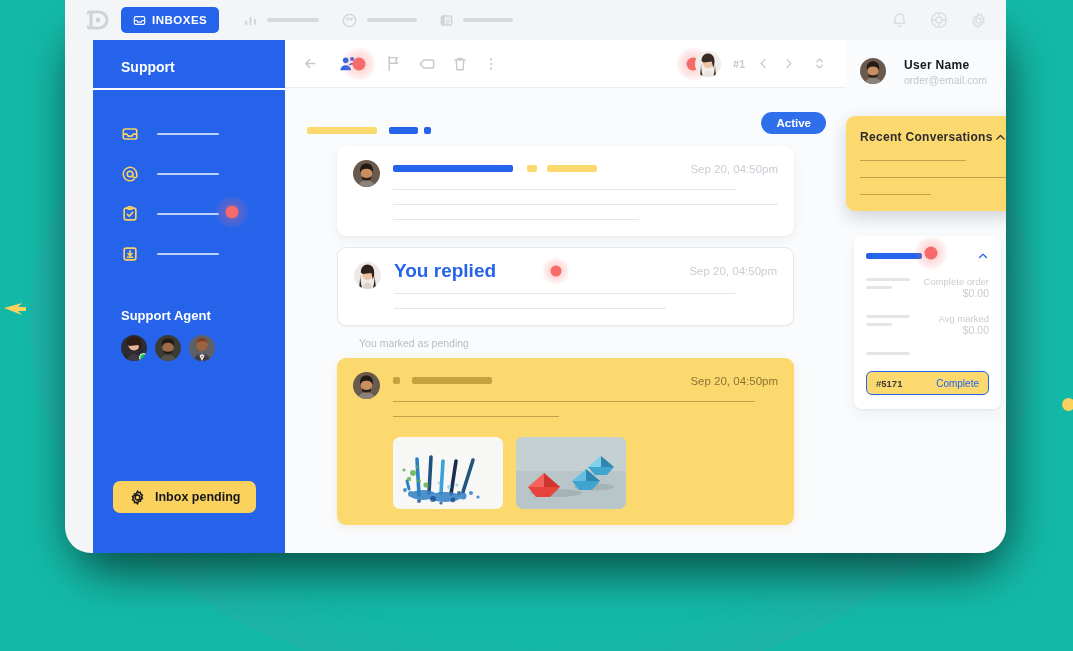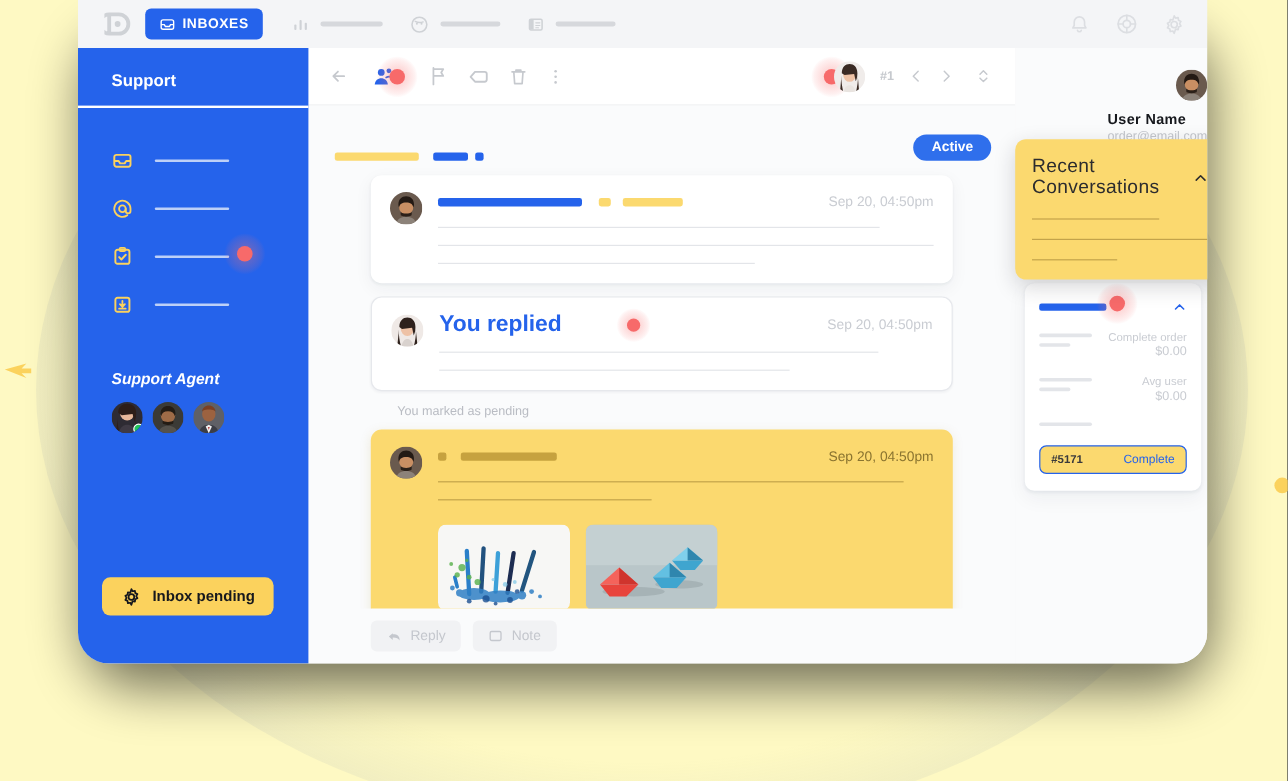--- a/index.html
+++ b/index.html
@@ -2,21 +2,21 @@
 <html><head>
 <meta charset="utf-8">
 <style>
   * { box-sizing: border-box; margin: 0; padding: 0; }
   html, body {
     width: 1073px; height: 651px;
     overflow: hidden;
     background: #17181c;
     font-family: "Liberation Sans", sans-serif;
   }
-  .stage { position: relative; width: 1073px; height: 651px; background: #fef9c3; }
+  .stage { position: relative; width: 1073px; height: 651px; background: #14b8a6; }
 
   
   .bg-ellipse {
     position: absolute; left: 30px; top: -40px;
     width: 1010px; height: 730px;
     border-radius: 50%;
     background:
       radial-gradient(ellipse at 50% 50%, rgba(255,255,255,0) 60%, rgba(120,140,175,0.12) 74%, rgba(120,140,175,0.05) 84%, rgba(0,0,0,0) 92%);
     filter: blur(0.2px);
   }
@@ -62,35 +62,35 @@
     font-family: "Liberation Sans", sans-serif;
     cursor: pointer;
   }
   .nav-items { display: flex; align-items: center; gap: 0; margin-left: 24px; }
   .nav-item { display: flex; align-items: center; gap: 9px; margin-right: 22px; cursor: pointer; }
   .nav-item .ph { height: 4px; border-radius: 2px; background: #d6d8dc; }
   .topbar-right { margin-left: auto; display: flex; align-items: center; gap: 20px; }
   .topbar-right .ic { color: #d9dbdf; cursor: pointer; display:flex; }
 
   
-  .body-row { flex: 1; display: flex; min-height: 0; }
+  .body-row { flex: 1; display: flex; min-height: 0; margin-left: 28px; }
 
   
   .sidebar {
     width: 192px; min-width: 192px; background: #2563eb; color: #fff;
     display: flex; flex-direction: column; position: relative;
   }
   .sb-title { font-size: 14px; font-weight: bold; padding: 19px 0 0 28px; height: 48px; }
   .sb-divider { height: 2px; background: #fff; width: 100%; }
   .sb-nav { padding-top: 24px; }
   .sb-item { display: flex; align-items: center; height: 40px; padding-left: 28px; position: relative; cursor: pointer; }
   .sb-item .ic { color: #fbd25d; width: 18px; height: 18px; display: flex; }
   .sb-item .ph { height: 2px; width: 62px; background: #bdd0f7; margin-left: 18px; border-radius: 1px; }
   .sb-pulse { position: absolute; left: 122px; top: 50%; transform: translateY(-50%); }
-  .sb-agents-title { font-size: 13px; font-weight: bold; padding: 34px 0 0 28px; font-style: italic; }
+  .sb-agents-title { font-size: 13px; font-weight: bold; padding: 34px 0 0 28px; }
   .agents { display: flex; gap: 8px; padding: 12px 0 0 28px; }
   .agent { width: 26px; height: 26px; border-radius: 50%; overflow: hidden; position: relative; }
   .agent svg { display:block; }
   .agent .online { position: absolute; right: -1px; bottom: -1px; width: 9px; height: 9px; border-radius: 50%; background: #22c55e; border: 1.5px solid #fff; }
   .inbox-setting {
     margin: auto auto 40px 20px;
     background: #fbd25d; color: #16181d;
     border: none; border-radius: 7px;
     height: 32px; padding: 0 16px;
     font-size: 12.5px; font-weight: bold;
@@ -158,32 +158,32 @@
   .reply-bar { height: 46px; min-height: 46px; display: flex; align-items: center; gap: 10px; padding: 0 52px; }
   .reply-btn {
     height: 26px; padding: 0 13px; border-radius: 5px;
     background: #f1f2f4; color: #c4c7cd; border: none;
     font-size: 11.5px; display: flex; align-items: center; gap: 7px;
     font-family: "Liberation Sans", sans-serif; cursor: pointer;
   }
 
   
   .rpanel { width: 160px; min-width: 160px; background: #fafbfc; position: relative; padding: 18px 0 0 0; }
-  .user-head { display: flex; align-items: flex-end; gap: 8px; padding: 0 0 0 14px; flex-direction: column; }
+  .user-head { display: flex; align-items: flex-start; gap: 18px; padding: 0 0 0 14px; }
   .user-head .av2 { width: 26px; height: 26px; border-radius: 50%; overflow: hidden; }
   .user-name { font-size: 12px; font-weight: bold; color: #16181d; letter-spacing:.3px; }
   .user-mail { font-size: 10.5px; color: #c3c6cc; margin-top: 2px; }
   .recent-card {
     position: absolute; left: 0px; top: 76px; width: 175px;
     background: #fbd96f; border-radius: 9px; padding: 14px 14px 16px 14px;
     box-shadow: 0 6px 18px rgba(30,30,40,.18);
     z-index: 3;
   }
   .rc-head { display: flex; align-items: center; }
-  .rc-title { font-size: 16px; font-weight: normal; color: #2c2c2e; letter-spacing:.3px; }
+  .rc-title { font-size: 12px; font-weight: bold; color: #2c2c2e; letter-spacing:.3px; }
   .rc-chev { margin-left: auto; color: #2c2c2e; display:flex; }
   .rc-line { height: 1px; background: #c3a34a; margin-top: 16px; }
   .order-card {
     position: absolute; left: 8px; top: 196px; width: 147px;
     background: #fff; border-radius: 8px; padding: 14px 12px 14px 12px;
     box-shadow: 0 1px 3px rgba(20,30,60,.06), 0 6px 16px rgba(20,30,60,.05);
   }
   .oc-top { display: flex; align-items: center; position: relative; height: 12px; }
   .oc-bar { width: 56px; height: 6px; background: #2563eb; border-radius: 2px; }
   .oc-chev { margin-left: auto; color: #2563eb; display:flex; }
@@ -602,34 +602,20 @@
                     <path d="M72 30 L98 30 L91 38 L79 38 Z" fill="#3fa5cf"></path>
                     <path d="M72 30 L85 19 L98 30 Z" fill="#7fd0ec"></path>
                     <path d="M85 19 L85 30 L98 30 Z" fill="#2f86ae"></path>
                   </svg>
                 </span>
               </div>
             </div>
           </div>
         </div>
 
-        <div class="reply-bar">
-          <button class="reply-btn">
-            <svg width="13" height="13" viewBox="0 0 16 16">
-                <path d="M6.5 4.5L2.5 8l4 3.5V9c4 0 6 1 7 3 .3-4.5-2-6.5-7-6.5z" fill="#c4c7cd"></path>
-              </svg>
-            <span>Reply</span>
-          </button>
-          <button class="reply-btn">
-            <svg width="12" height="12" viewBox="0 0 16 16">
-                <rect x="2" y="3" width="12" height="10" rx="1.6" fill="none" stroke="#c4c7cd" stroke-width="1.5"></rect>
-              </svg>
-            <span>Note</span>
-          </button>
-        </div>
       </div>
 
       <div class="rpanel">
         <div class="user-head">
           <span class="av2">
             <svg width="26" height="26" viewBox="0 0 27 27">
                 <rect width="27" height="27" fill="#6a5a4e"></rect>
                 <ellipse cx="13.5" cy="12" rx="6" ry="6.8" fill="#c98f63"></ellipse>
                 <path d="M7 10.5C7 6 9.8 3.5 13.5 3.5S20 6 20 10.5c0 1.2-.3 2-.6 2.5-.5-3-2.4-4.2-5.9-4.2S8.1 10 7.6 13c-.3-.5-.6-1.3-.6-2.5z" fill="#241a14"></path>
                 <path d="M9 16.6c1.6 1.8 7.4 1.8 9 0 .4 1.7-.2 3-.2 3L13.5 21 9.2 19.6s-.6-1.3-.2-3z" fill="#2b2019"></path>
@@ -677,21 +663,21 @@
               <div class="oc-amt">$0.00</div>
             </span>
           </div>
 
           <div class="oc-row">
             <span class="oc-phs">
               <span class="oc-ph" style="width:44px"></span>
               <span class="oc-ph" style="width:26px"></span>
             </span>
             <span class="oc-vals">
-              <div class="oc-label">Avg user</div>
+              <div class="oc-label">Avg marked</div>
               <div class="oc-amt">$0.00</div>
             </span>
           </div>
 
           <div class="oc-ph" style="width:44px;margin-top:16px"></div>
 
           <div class="order-pill">
             <span class="op-id">#5171</span>
             <span class="op-status">Complete</span>
           </div>

